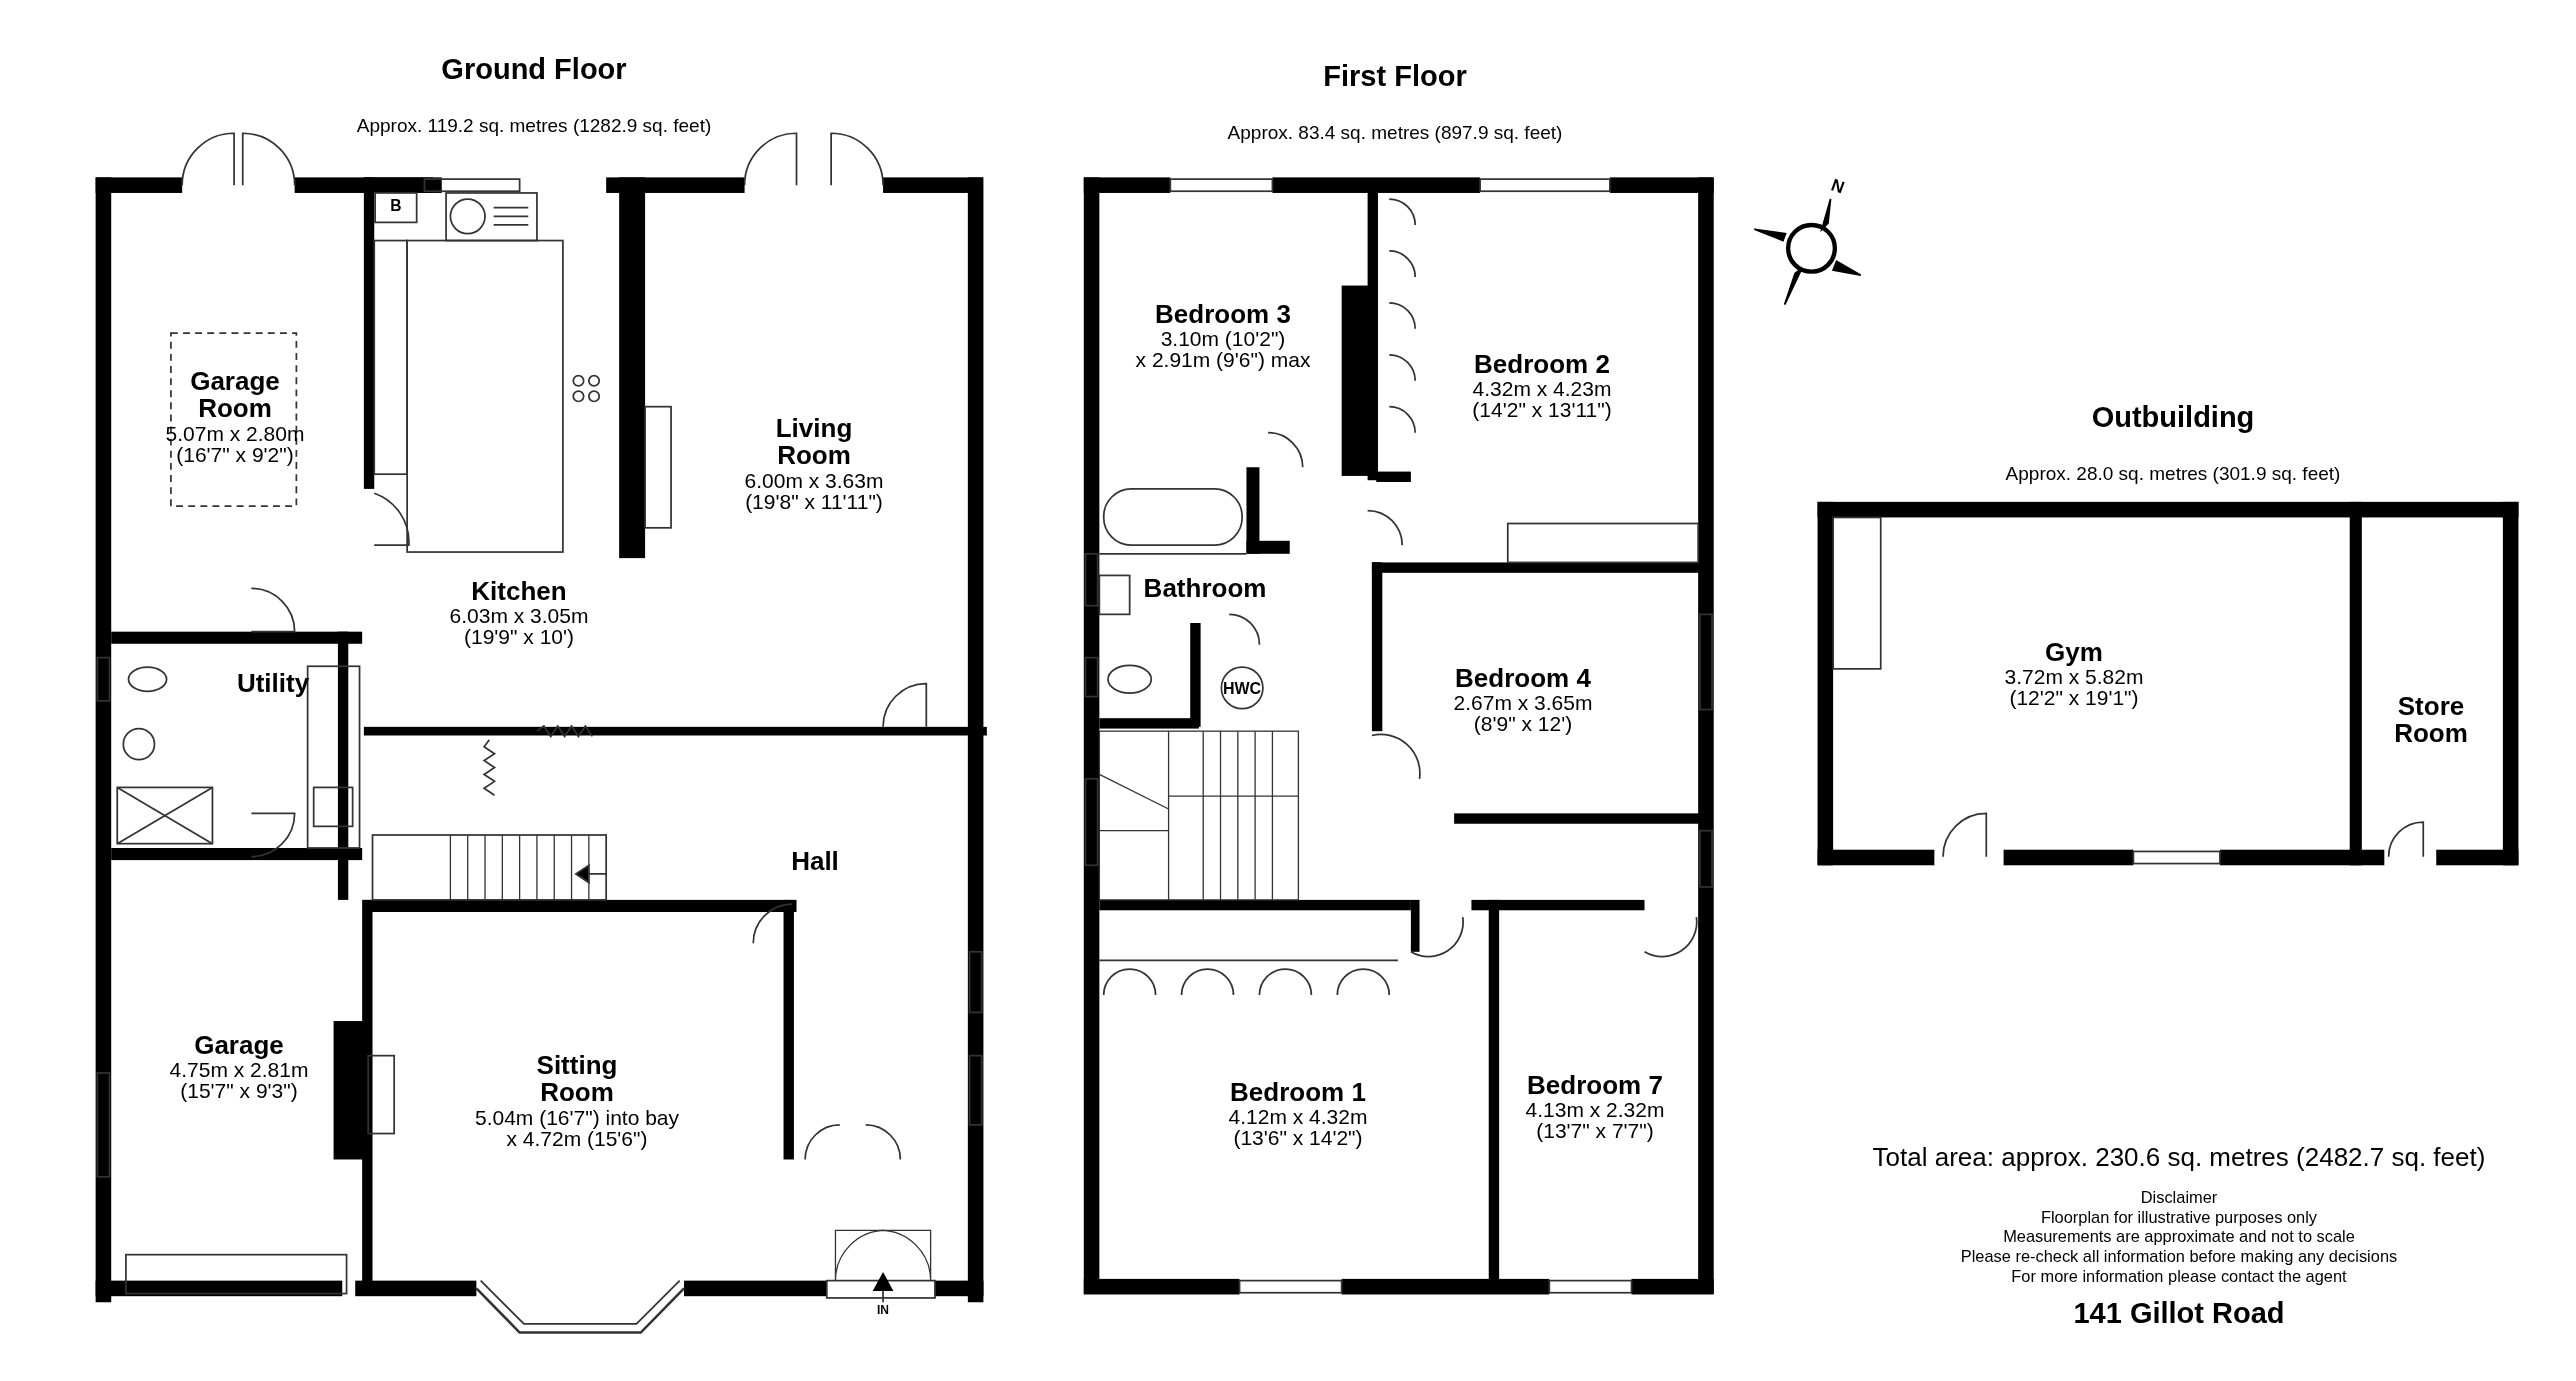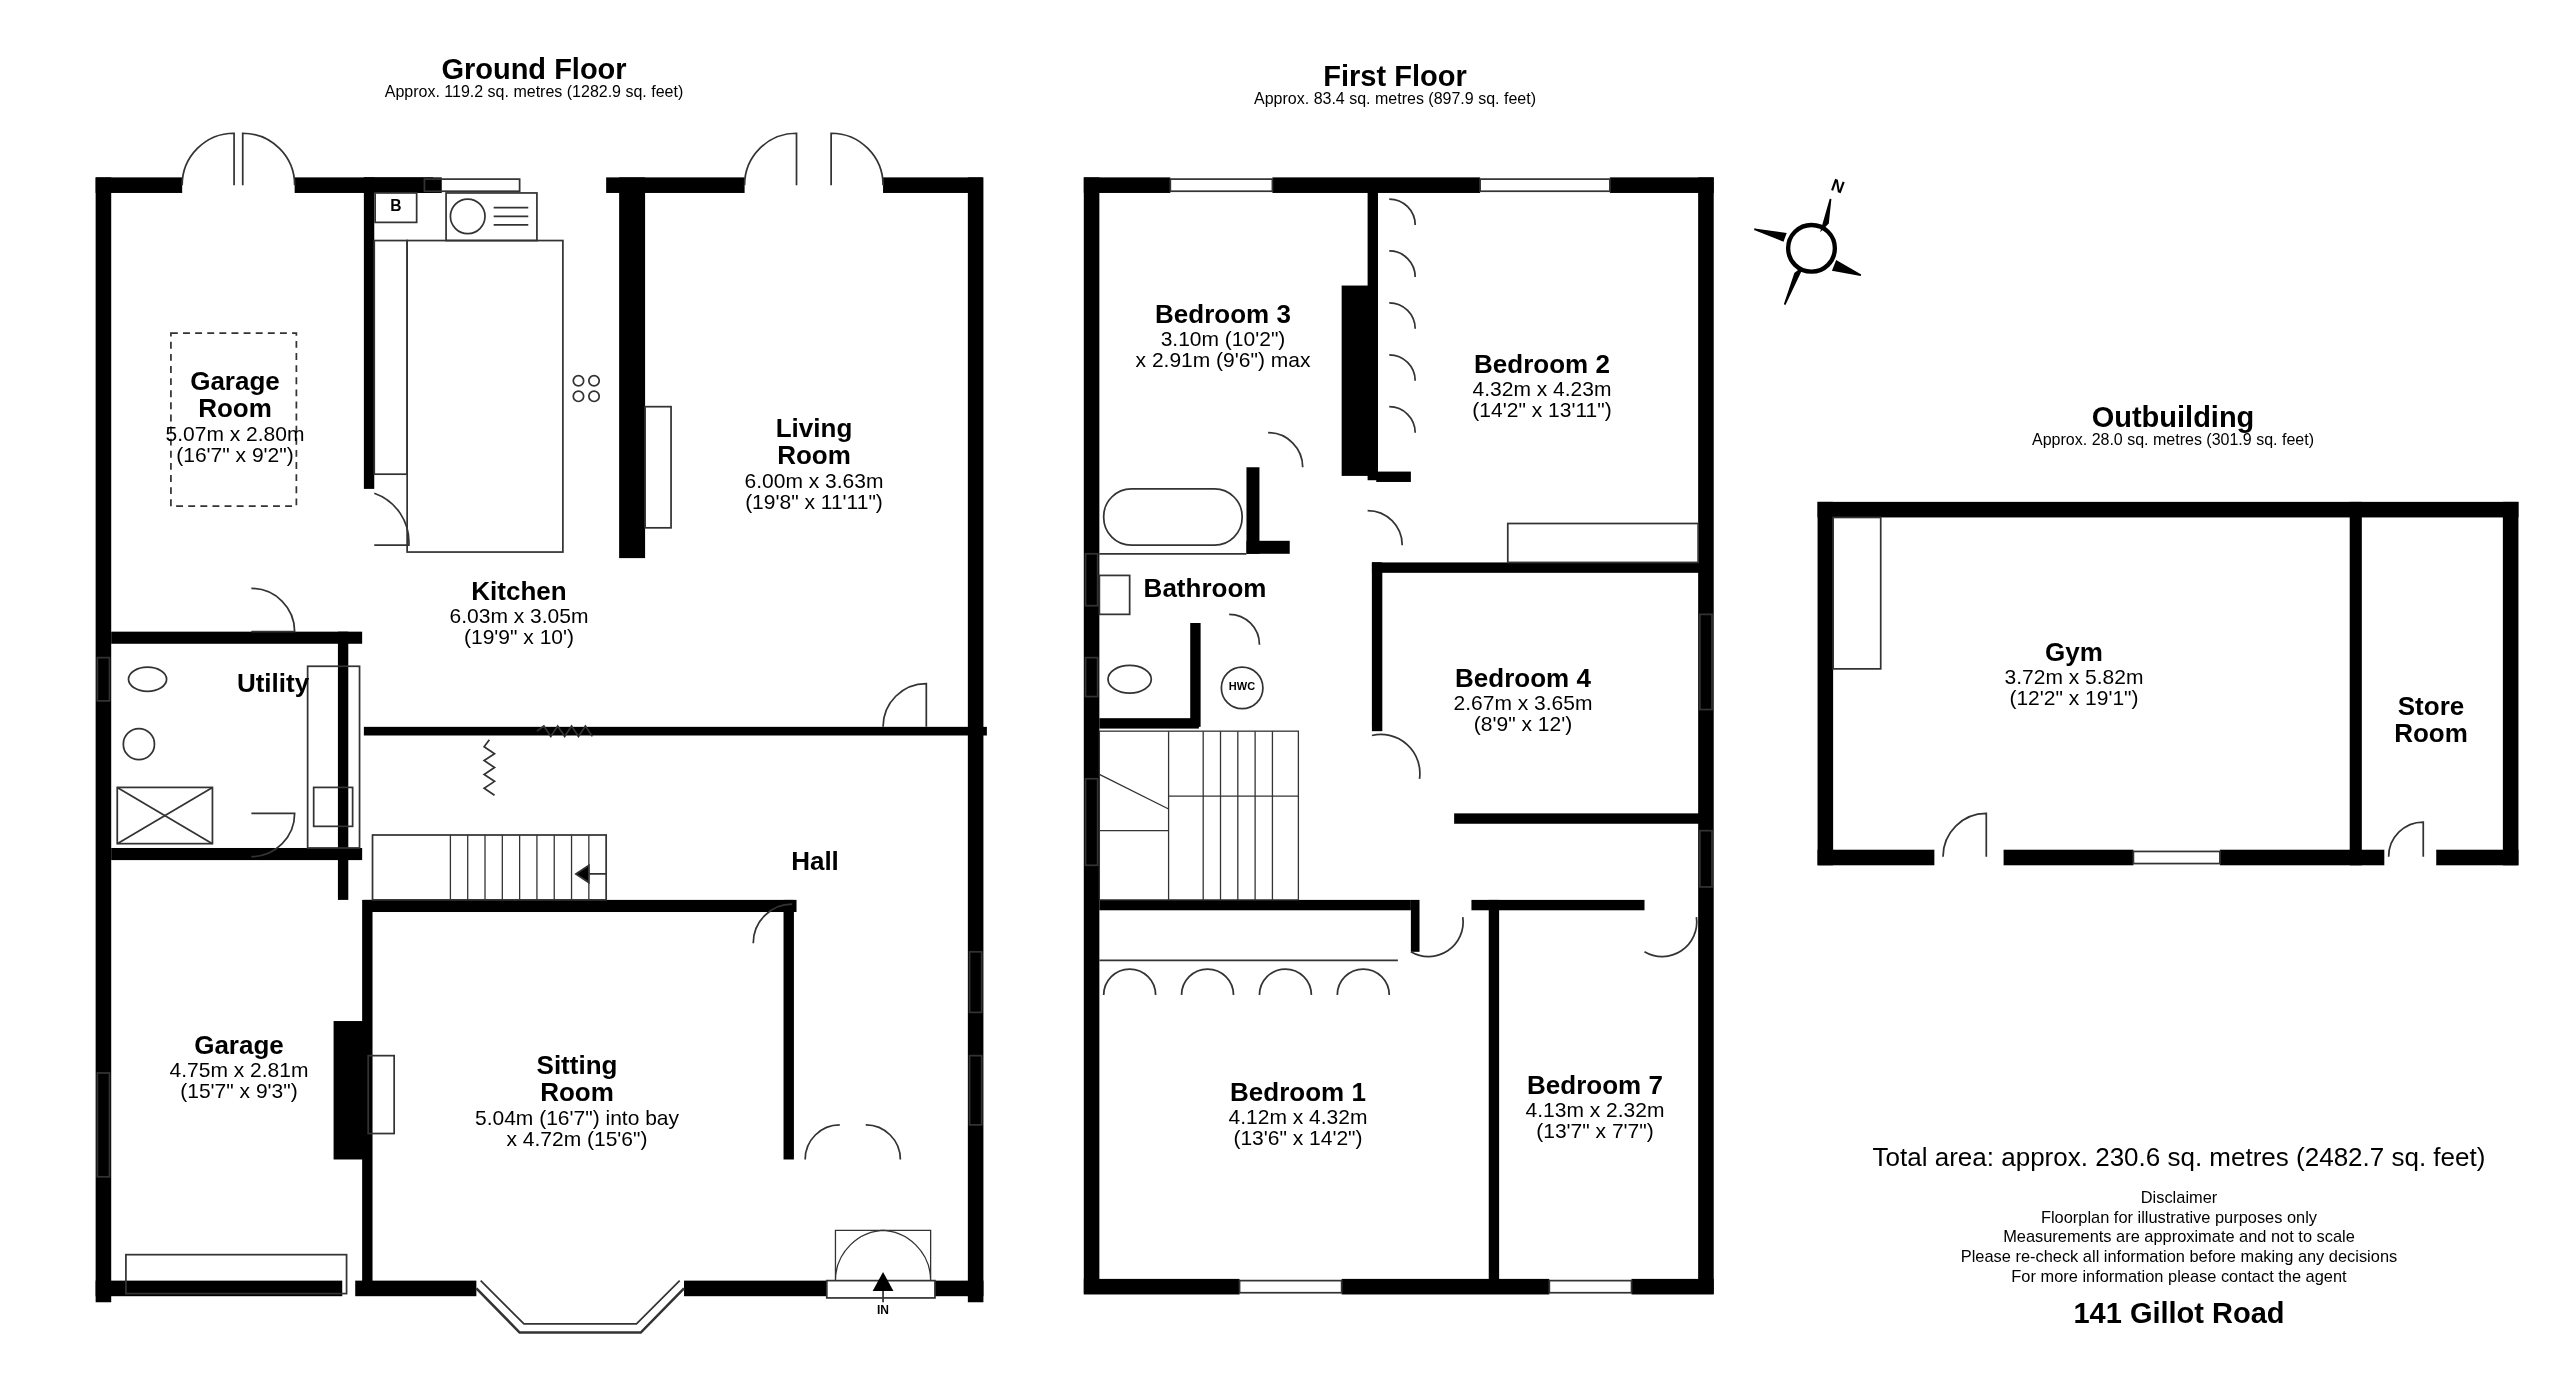--- a/index.html
+++ b/index.html
@@ -1,20 +1,20 @@
 <!DOCTYPE html>
 <html style="font-size:14px"><head>
 <meta charset="utf-8">
 <style>
   html, body { margin: 0; padding: 0; background: #ffffff; }
   body { width: 2576px; height: 1381px; position: relative; overflow: hidden; font-family: "Liberation Sans", sans-serif; color: #000; }
   svg#plan { position: absolute; left: 0; top: 0; }
   .lbl { position: absolute; text-align: center; transform: translateX(-50%); line-height: 1.05; white-space: nowrap; }
   .floor-title { font-weight: bold; font-size: 29px; }
-  .floor-sub { font-size: 16px; }
+  .floor-sub { font-size: 19px; margin-top: 32px; }
   .room-name { font-weight: bold; font-size: 26px; display: block; }
   .room-dim { font-size: 21px; display: block; line-height: 1.0; }
   .total { font-size: 26px; }
   .disc { font-size: 16.4px; line-height: 1.2; }
   .address { font-weight: bold; font-size: 29px; }
   .small-tag { font-weight: bold; font-size: 15.6px; }
 </style>
 </head>
 <body>
 
@@ -308,21 +308,21 @@
   <span class="room-name">Gym</span>
   <span class="room-dim">3.72m x 5.82m</span>
   <span class="room-dim">(12'2" x 19'1")</span>
 </div>
 <div class="lbl" style="left:2431px; top:665px;margin-top:28px;">
   <span class="room-name">Store</span>
   <span class="room-name">Room</span>
 </div>
 
 <div class="lbl small-tag" style="left:396px; top:198px;">B</div>
-<div class="lbl" style="left:1242px; top:681px; font-size:11px; font-weight:bold;">HWC</div>
+<div class="lbl" style="left:1242px; top:681px; font-size:16px; font-weight:bold;">HWC</div>
 <div class="lbl" style="left:883px; top:1304px; font-size:12px; font-weight:bold;">IN</div>
 <div class="lbl" style="left:1838px; top:177px; font-size:17.3px; font-weight:bold; transform:translateX(-50%) rotate(20deg);">N</div>
 
 <div class="lbl total" style="left:2179px; top:1144px;text-align:right;">Total area: approx. 230.6 sq. metres (2482.7 sq. feet)</div>
 <div class="lbl disc" style="left:2179px; top:1188px;">
   <div>Disclaimer</div>
   <div>Floorplan for illustrative purposes only</div>
   <div>Measurements are approximate and not to scale</div>
   <div>Please re-check all information before making any decisions</div>
   <div>For more information please contact the agent</div>

